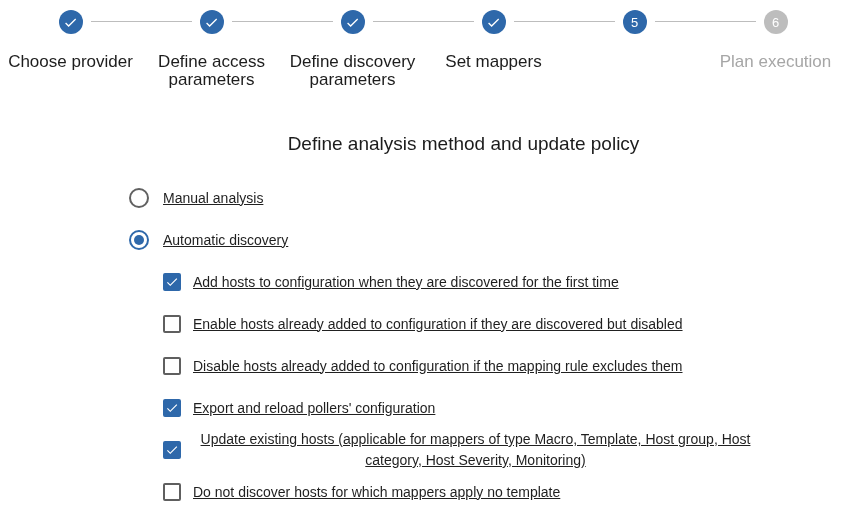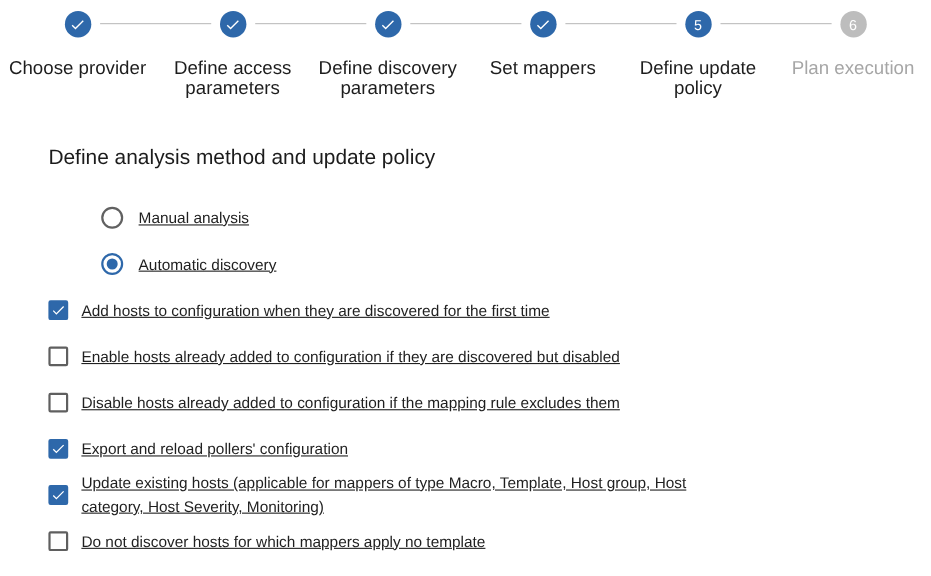--- a/index.html
+++ b/index.html
@@ -50,39 +50,39 @@
     font-size: 17px;
     line-height: 18px;
     text-align: center;
     color: #1d1d1d;
     padding: 0 6px;
     max-width: 140px;
   }
   .step.disabled .step-label { color: #a6a6a6; }
 
   
-  .content { padding-left: 44px; }
+  .content { padding-left: 81px; text-align: center; }
   .page-heading {
     margin-top: 43px;
     font-size: 19px;
     font-weight: 400;
     line-height: 23px;
     color: #1c1c1c;
   }
   .options { margin-top: 22px; }
 
   .option-row {
     height: 42px;
     display: flex;
     align-items: center;
     cursor: pointer;
     text-decoration: underline;
   }
   .radio-row { margin-left: 48px; gap: 14px; }
-  .check-row { gap: 12px; }
+  .check-row { margin-left: 82px; gap: 12px; }
 
   .option-label {
     font-size: 14px;
     line-height: 21px;
     color: #1f1f1f;
     max-width: 565px;
   }
 
   
   .radio-outer {
@@ -164,21 +164,20 @@
       <svg viewBox="0 0 24 24" fill="#ffffff">
           <path d="M9 16.17 4.83 12l-1.42 1.41L9 19 21 7l-1.41-1.41z"></path>
         </svg>
     </div>
     <div class="step-label">Set mappers</div>
   </div>
 
   <div class="step active">
     <span class="connector"></span>
     <div class="step-icon">5</div>
-    <div class="step-label">Define update policy</div>
   </div>
 
   <div class="step disabled">
     <span class="connector"></span>
     <div class="step-icon">6</div>
     <div class="step-label">Plan execution</div>
   </div>
 
 </div>
 

